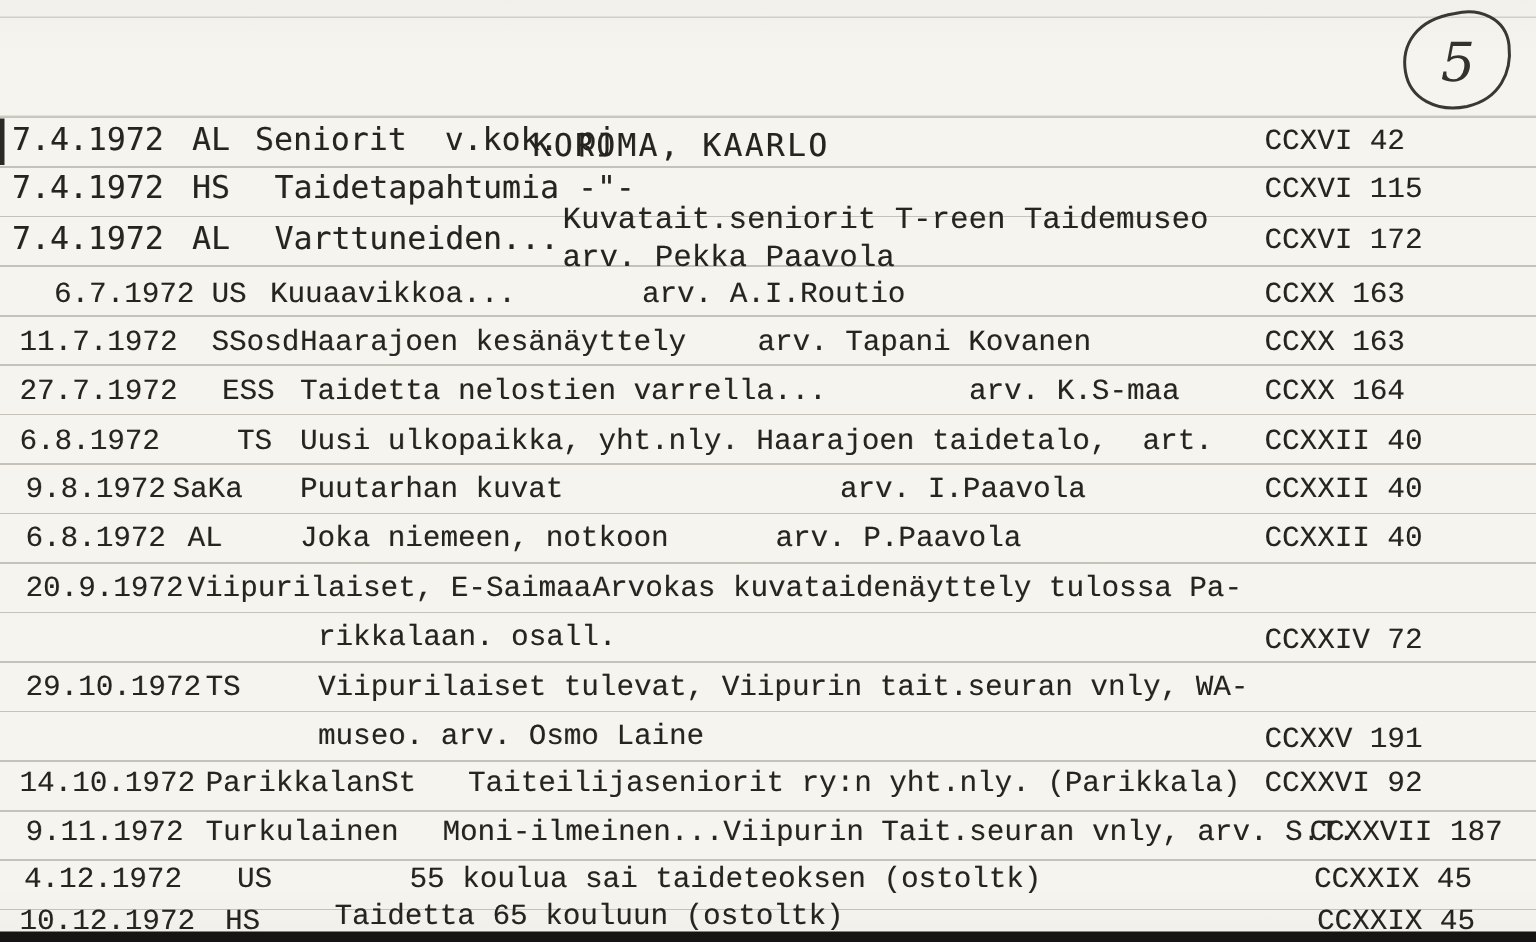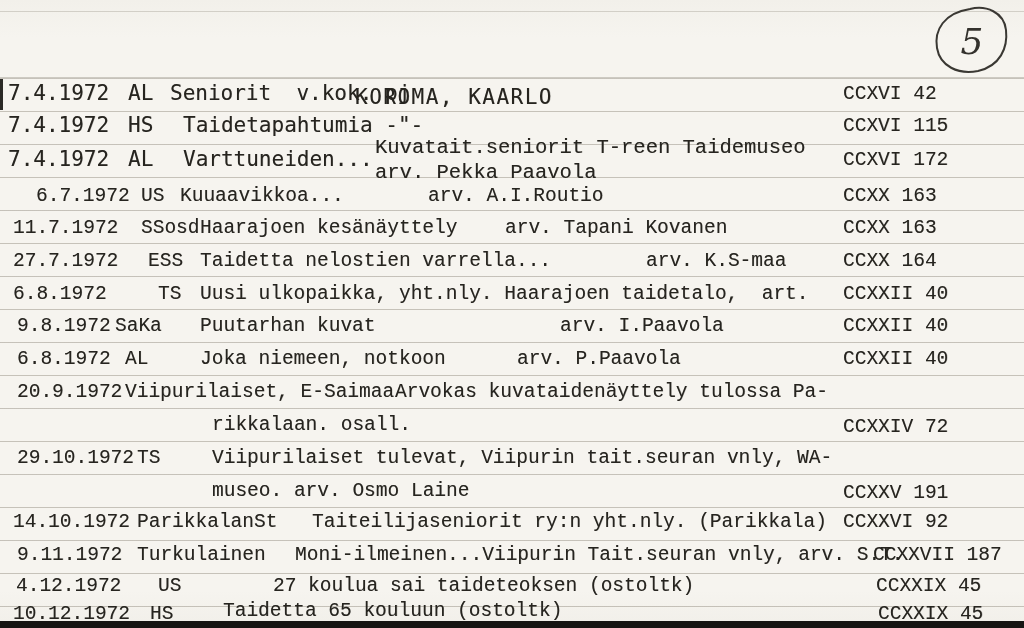--- a/index.html
+++ b/index.html
@@ -152,21 +152,21 @@
   <div class="row f2" style="top:544px">
     <span class="seg" style="left:17px">9.11.1972</span>
     <span class="seg" style="left:137px">Turkulainen</span>
     <span class="seg" style="left:295px">Moni-ilmeinen...Viipurin Tait.seuran vnly, arv. S.T.</span>
     <span class="seg code" style="left:873px">CCXXVII 187</span>
   </div>
 
   <div class="row f2" style="top:575px">
     <span class="seg" style="left:16px">4.12.1972</span>
     <span class="seg" style="left:158px">US</span>
-    <span class="seg" style="left:273px">27 koulua sai taideteoksen (ostoltk)</span>
+    <span class="seg" style="left:273px">55 koulua sai taideteoksen (ostoltk)</span>
     <span class="seg code" style="left:876px">CCXXIX 45</span>
   </div>
 
   <div class="row f2" style="top:603px">
     <span class="seg" style="left:13px">10.12.1972</span>
     <span class="seg" style="left:150px">HS</span>
     <span class="seg" style="left:223px; top:-3px">Taidetta 65 kouluun (ostoltk)</span>
     <span class="seg code" style="left:878px">CCXXIX 45</span>
   </div>
 

